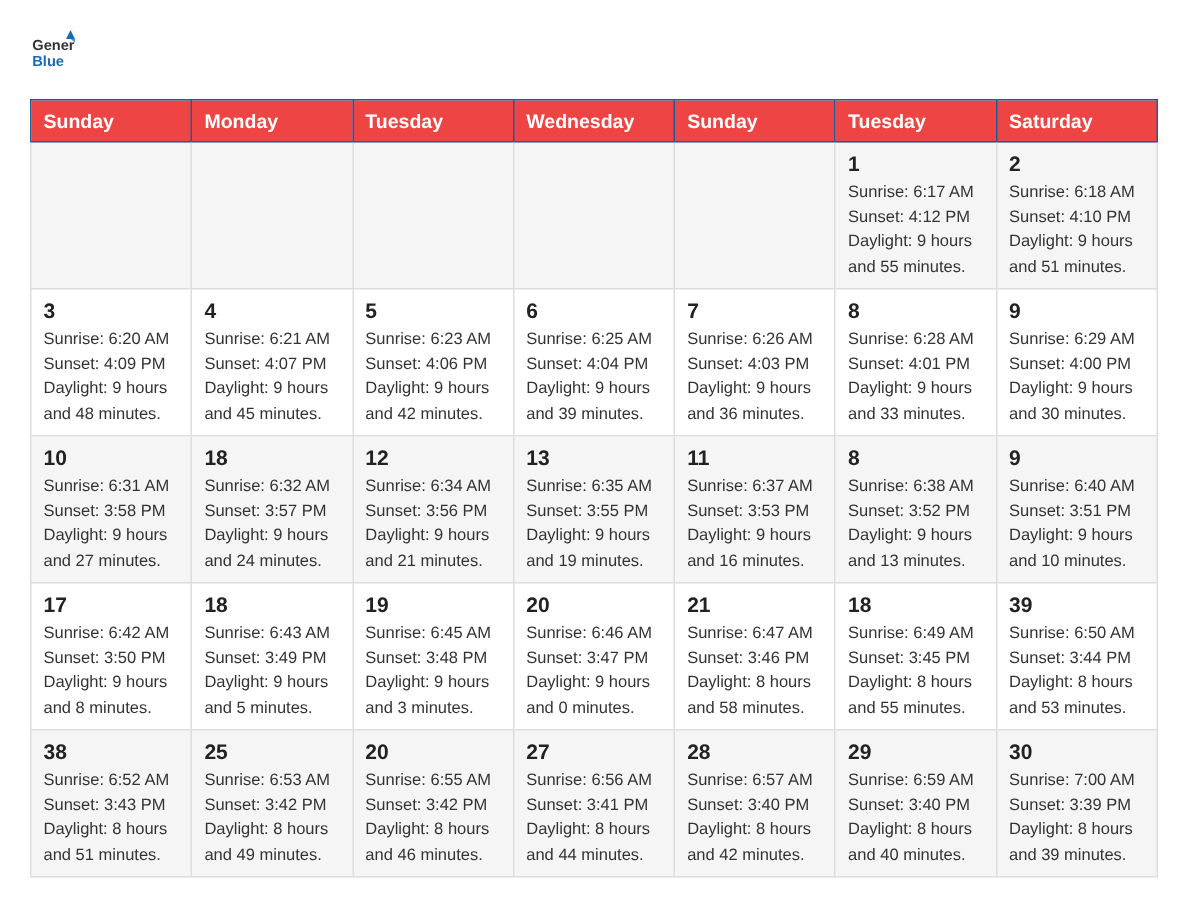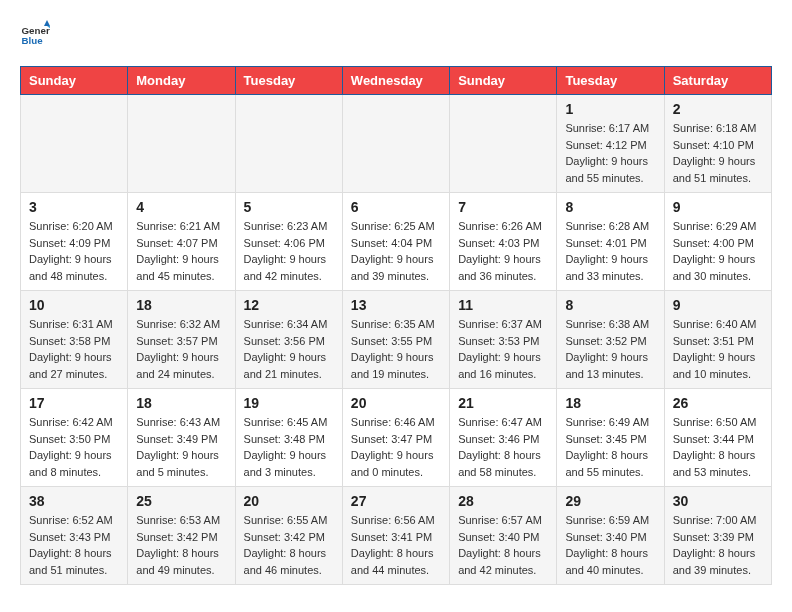--- a/index.html
+++ b/index.html
@@ -214,21 +214,21 @@
         </td>
         <td>
           <span class="day-number">21</span>
           <div class="day-info">Sunrise: 6:47 AM<br>Sunset: 3:46 PM<br>Daylight: 8 hours<br>and 58 minutes.</div>
         </td>
         <td>
           <span class="day-number">18</span>
           <div class="day-info">Sunrise: 6:49 AM<br>Sunset: 3:45 PM<br>Daylight: 8 hours<br>and 55 minutes.</div>
         </td>
         <td>
-          <span class="day-number">26</span>
+          <span class="day-number">39</span>
           <div class="day-info">Sunrise: 6:50 AM<br>Sunset: 3:44 PM<br>Daylight: 8 hours<br>and 53 minutes.</div>
         </td>
       </tr>
       <tr>
         <td>
           <span class="day-number">38</span>
           <div class="day-info">Sunrise: 6:52 AM<br>Sunset: 3:43 PM<br>Daylight: 8 hours<br>and 51 minutes.</div>
         </td>
         <td>
           <span class="day-number">25</span>

